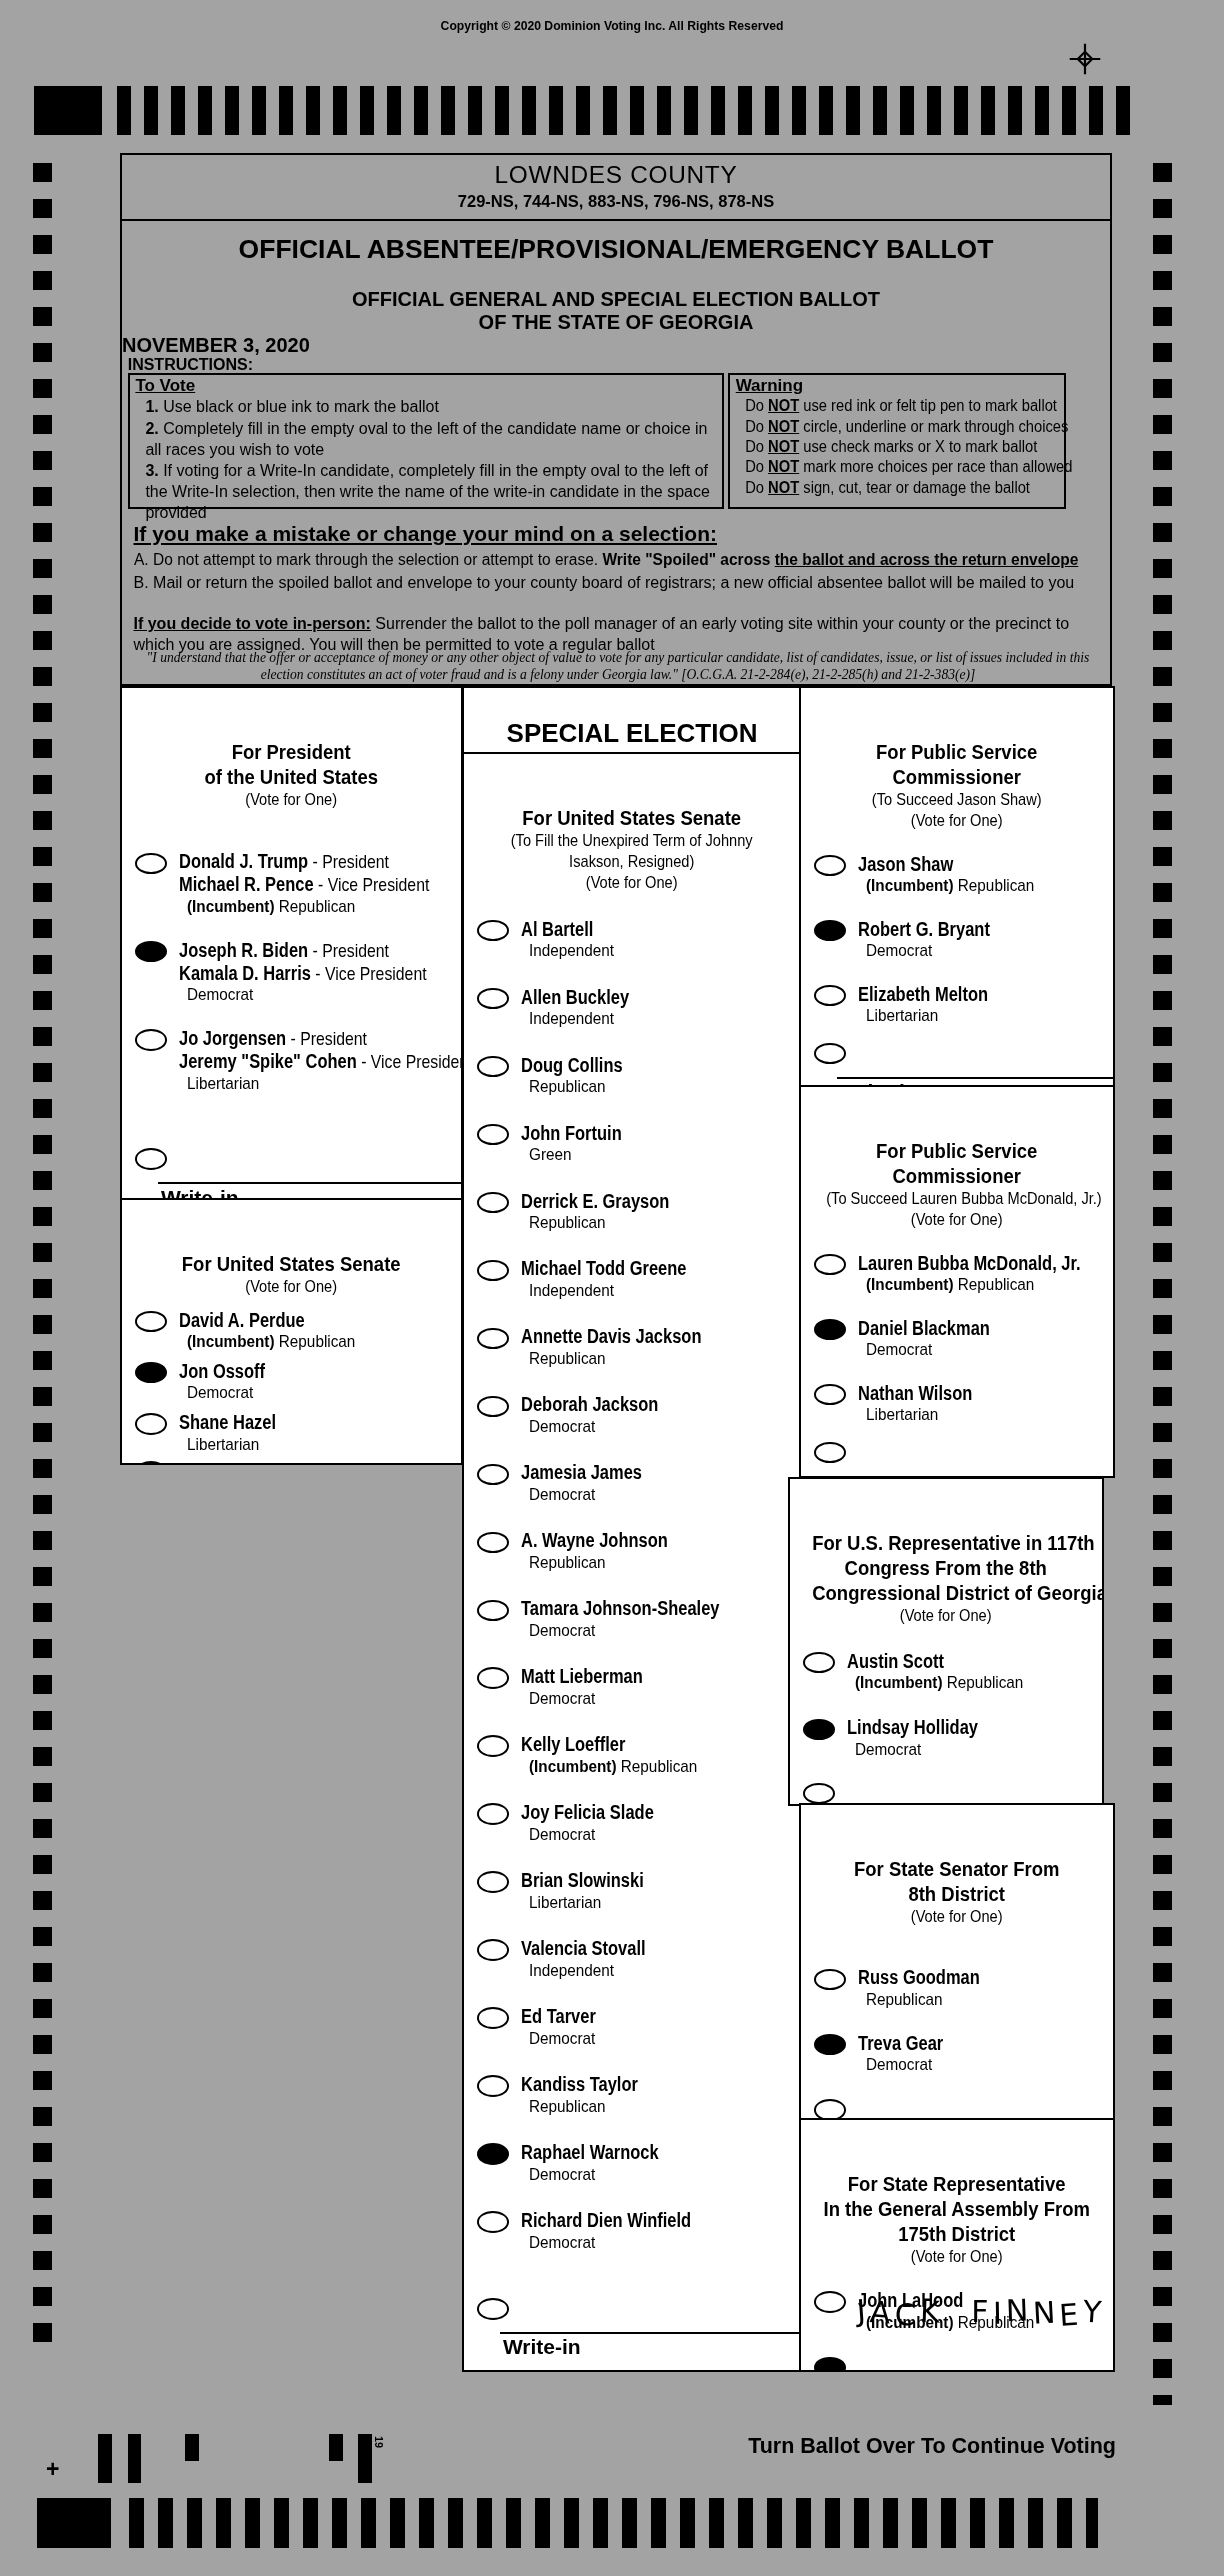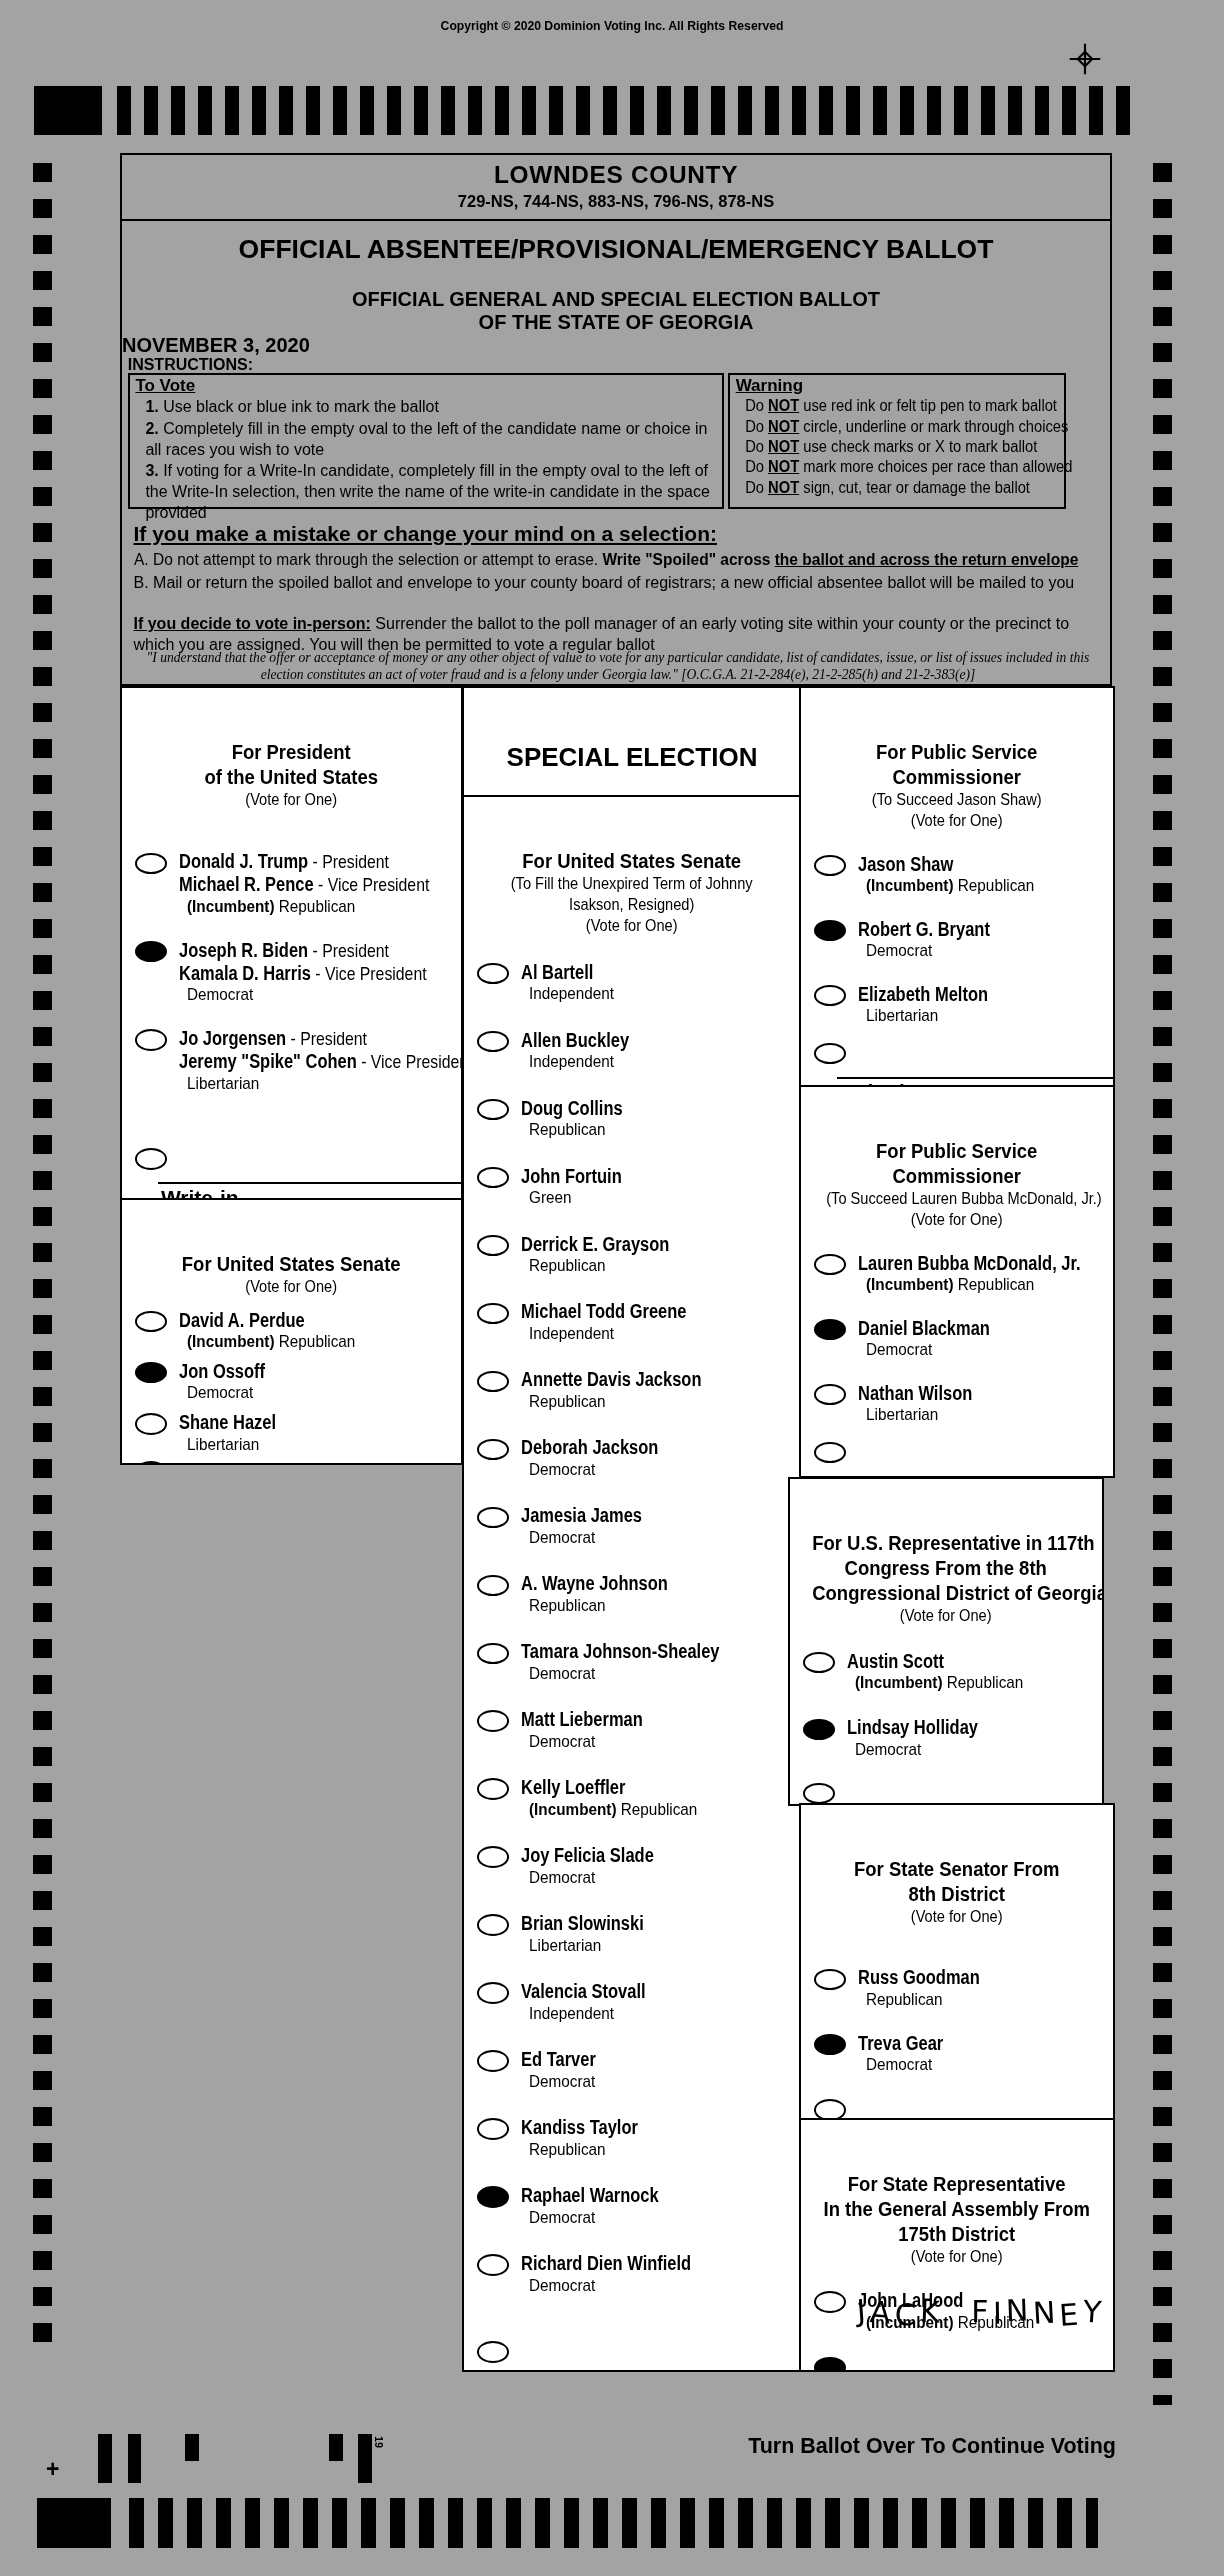--- a/index.html
+++ b/index.html
@@ -21,21 +21,21 @@
   .copyright{position:absolute;top:18.6px;left:0;width:100%;text-align:center;
     font-size:12.2px;font-weight:bold;}
   .regcross{position:absolute;left:1069px;top:43px;}
   .plus{position:absolute;left:46px;top:2456px;font-size:23px;font-weight:bold;}
   .corner-code{position:absolute;left:373px;top:2436px;font-size:10.8px;font-weight:bold;
     writing-mode:vertical-rl;}
   .turnover{position:absolute;right:108px;top:2434px;font-size:21.5px;font-weight:bold;}
   
   #county-box{position:absolute;left:120px;top:153px;width:992px;height:68px;
     border:2.9px solid #000;box-sizing:border-box;text-align:center;}
-  .county{font-size:24.4px;font-weight:bold;padding-top:5.7px;letter-spacing:0.7px;}
+  .county{font-size:24.4px;font-weight:normal;padding-top:5.7px;letter-spacing:0.7px;}
   .precincts{font-size:16.5px;font-weight:bold;padding-top:2.9px;}
   #title-box{position:absolute;left:120px;top:221px;width:992px;height:465px;
     border:2.9px solid #000;border-top:none;box-sizing:border-box;}
   .btype{position:absolute;top:13px;width:100%;text-align:center;font-size:26.5px;font-weight:bold;}
   .t1{position:absolute;top:67px;width:100%;text-align:center;font-size:20px;font-weight:bold;}
   .t2{position:absolute;top:90px;width:100%;text-align:center;font-size:20px;font-weight:bold;}
   .t3{position:absolute;top:113px;width:100%;font-size:20px;font-weight:bold;}
   .instr{position:absolute;top:135px;left:5.7px;font-size:16px;font-weight:bold;text-align:center;}
   #tovote-box{position:absolute;left:5.7px;top:152px;width:596px;height:136px;
     border:2.9px solid #000;box-sizing:border-box;padding:1.4px 5.7px;}
@@ -55,21 +55,21 @@
   .u{text-decoration:underline;}
   .felony{position:absolute;left:16px;top:429px;width:960px;text-align:center;
     font-size:13.6px;font-style:italic;font-family:"Liberation Serif",serif;line-height:1.25;}
   
   .racebox{position:absolute;border:2.9px solid #000;box-sizing:border-box;background:#fff;
     overflow:hidden;--gap:23px;--egap:21.5px;--hgap:18.6px;}
   #race-president{left:120px;top:686px;width:343px;height:514px;--gap:21.5px;--egap:52px;--hgap:40px;}
   #race-senate-left{left:120px;top:1198px;width:343px;height:267px;--gap:7.2px;--egap:4.3px;--hgap:11.5px;}
   #col-middle{left:462px;top:686px;width:340px;height:1686px;}
   #special-banner{height:66px;border-bottom:2.9px solid #000;text-align:center;
-    font-size:26px;font-weight:bold;padding-top:11px;box-sizing:border-box;margin-top:43px;}
+    font-size:26px;font-weight:bold;padding-top:30px;box-sizing:border-box;}
   #race-special{--gap:24px;--egap:43px;--hgap:23px;}
   #race-psc1{left:799px;top:686px;width:316px;height:401px;--gap:21px;--egap:14.3px;--hgap:13px;}
   #race-psc2{left:799px;top:1085px;width:316px;height:393px;--gap:21px;--egap:14.3px;--hgap:13px;}
   #race-usrep{left:788px;top:1477px;width:316px;height:329px;--gap:23px;--egap:20px;--hgap:20px;}
   #race-ss{left:799px;top:1803px;width:316px;height:317px;--gap:21.5px;--egap:21.5px;--hgap:39px;}
   #race-srep{left:799px;top:2118px;width:316px;height:254px;--gap:21.5px;--egap:21.5px;--hgap:16px;position:absolute;}
   .race-h{padding:5.7px 4.3px 0;text-align:center;margin-bottom:var(--hgap);margin-top:45px;}
   .race-title{font-size:21px;font-weight:bold;line-height:1.2;white-space:nowrap;
     transform:scaleX(.88);transform-origin:50% 50%;}
   .race-sub{font-size:17px;line-height:1.25;white-space:nowrap;

